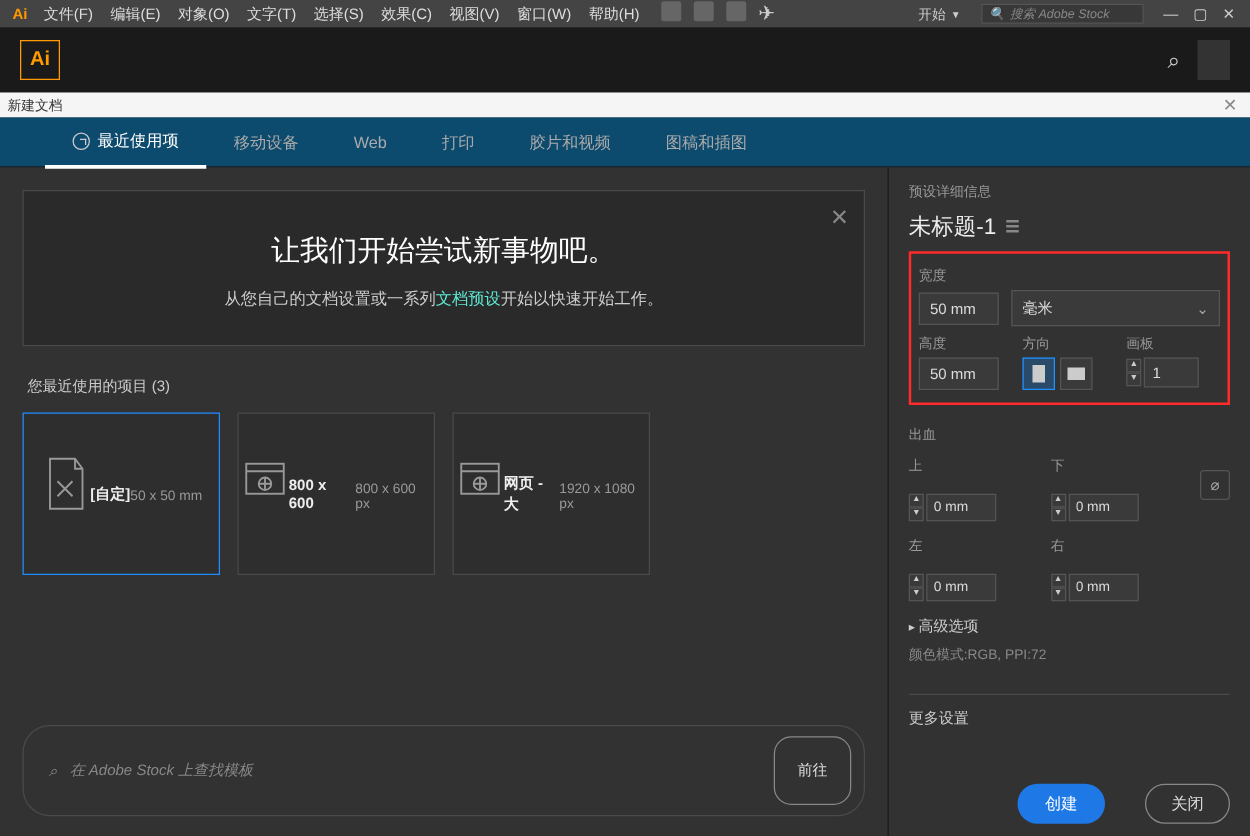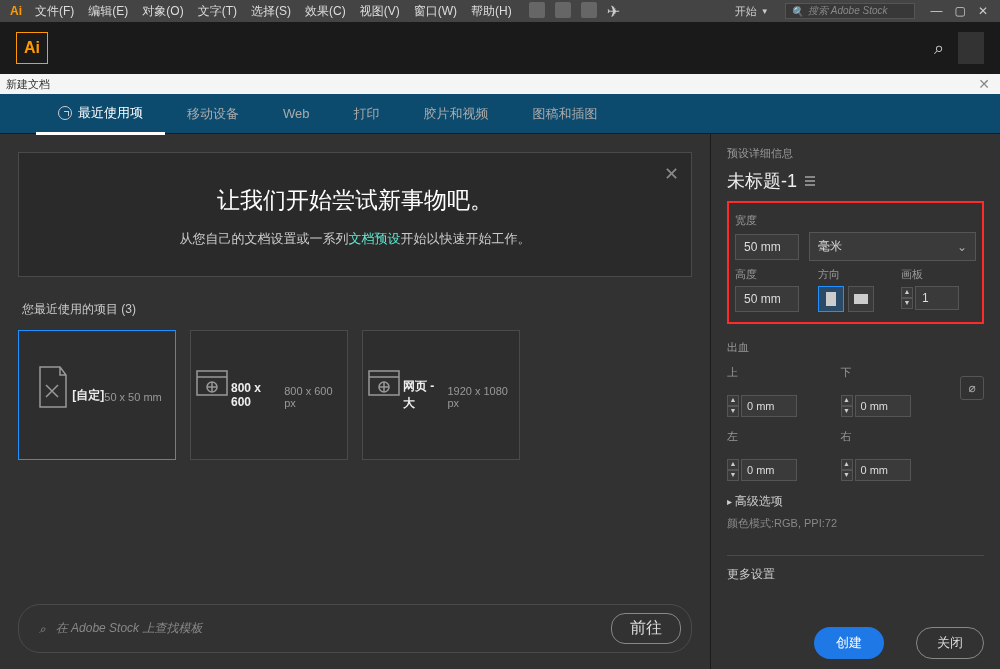--- a/index.html
+++ b/index.html
@@ -56,21 +56,21 @@
 .preset-card { width: 158px; height: 130px; border: 1px solid #4a4a4a; background: #2e2e2e; display: flex; flex-direction: row; align-items: center; justify-content: center; cursor: pointer; }
 .preset-card.active { border: 1px solid #1e90ff; }
 .preset-icon { width: 40px; height: 48px; margin-bottom: 16px; position: relative; }
 .preset-title { color: #eee; font-size: 12px; font-weight: bold; }
 .preset-sub { color: #999; font-size: 11px; margin-top: 3px; }
 
 
 .stock-bottom { margin-top: auto; display: flex; align-items: center; gap: 14px; border: 1px solid #4a4a4a; border-radius: 22px; padding: 8px 10px; }
 .stock-search-big { flex: 1; display: flex; align-items: center; gap: 10px; padding: 0 10px; }
 .stock-search-big span { color: #888; font-size: 12px; font-style: italic; }
-.go-btn { border: 1px solid #888; border-radius: 14px; padding: 4px 18px; color: #ddd; font-size: 16px; cursor: pointer; }
+.go-btn { border: 1px solid #888; border-radius: 14px; padding: 18px 18px; color: #ddd; font-size: 12px; cursor: pointer; }
 
 
 .details-heading { color: #999; font-size: 11px; margin-bottom: 8px; }
 .doc-title { color: #eee; font-size: 18px; margin-bottom: 8px; display: flex; align-items: center; }
 .doc-title::after { content: ''; width: 10px; height: 1.5px; background: #888; margin-left: 8px; box-shadow: 0 -4px 0 #888, 0 4px 0 #888; }
 
 .highlight-box { border: 2px solid #ff2a2a; padding: 4px 6px 10px; margin-bottom: 4px; }
 .field-label { color: #999; font-size: 11px; margin: 6px 0 4px; }
 .field-row { display: flex; gap: 10px; align-items: center; }
 .text-input { background: #3a3a3a; border: 1px solid #555; color: #ddd; font-size: 12px; padding: 5px 8px; width: 64px; }

